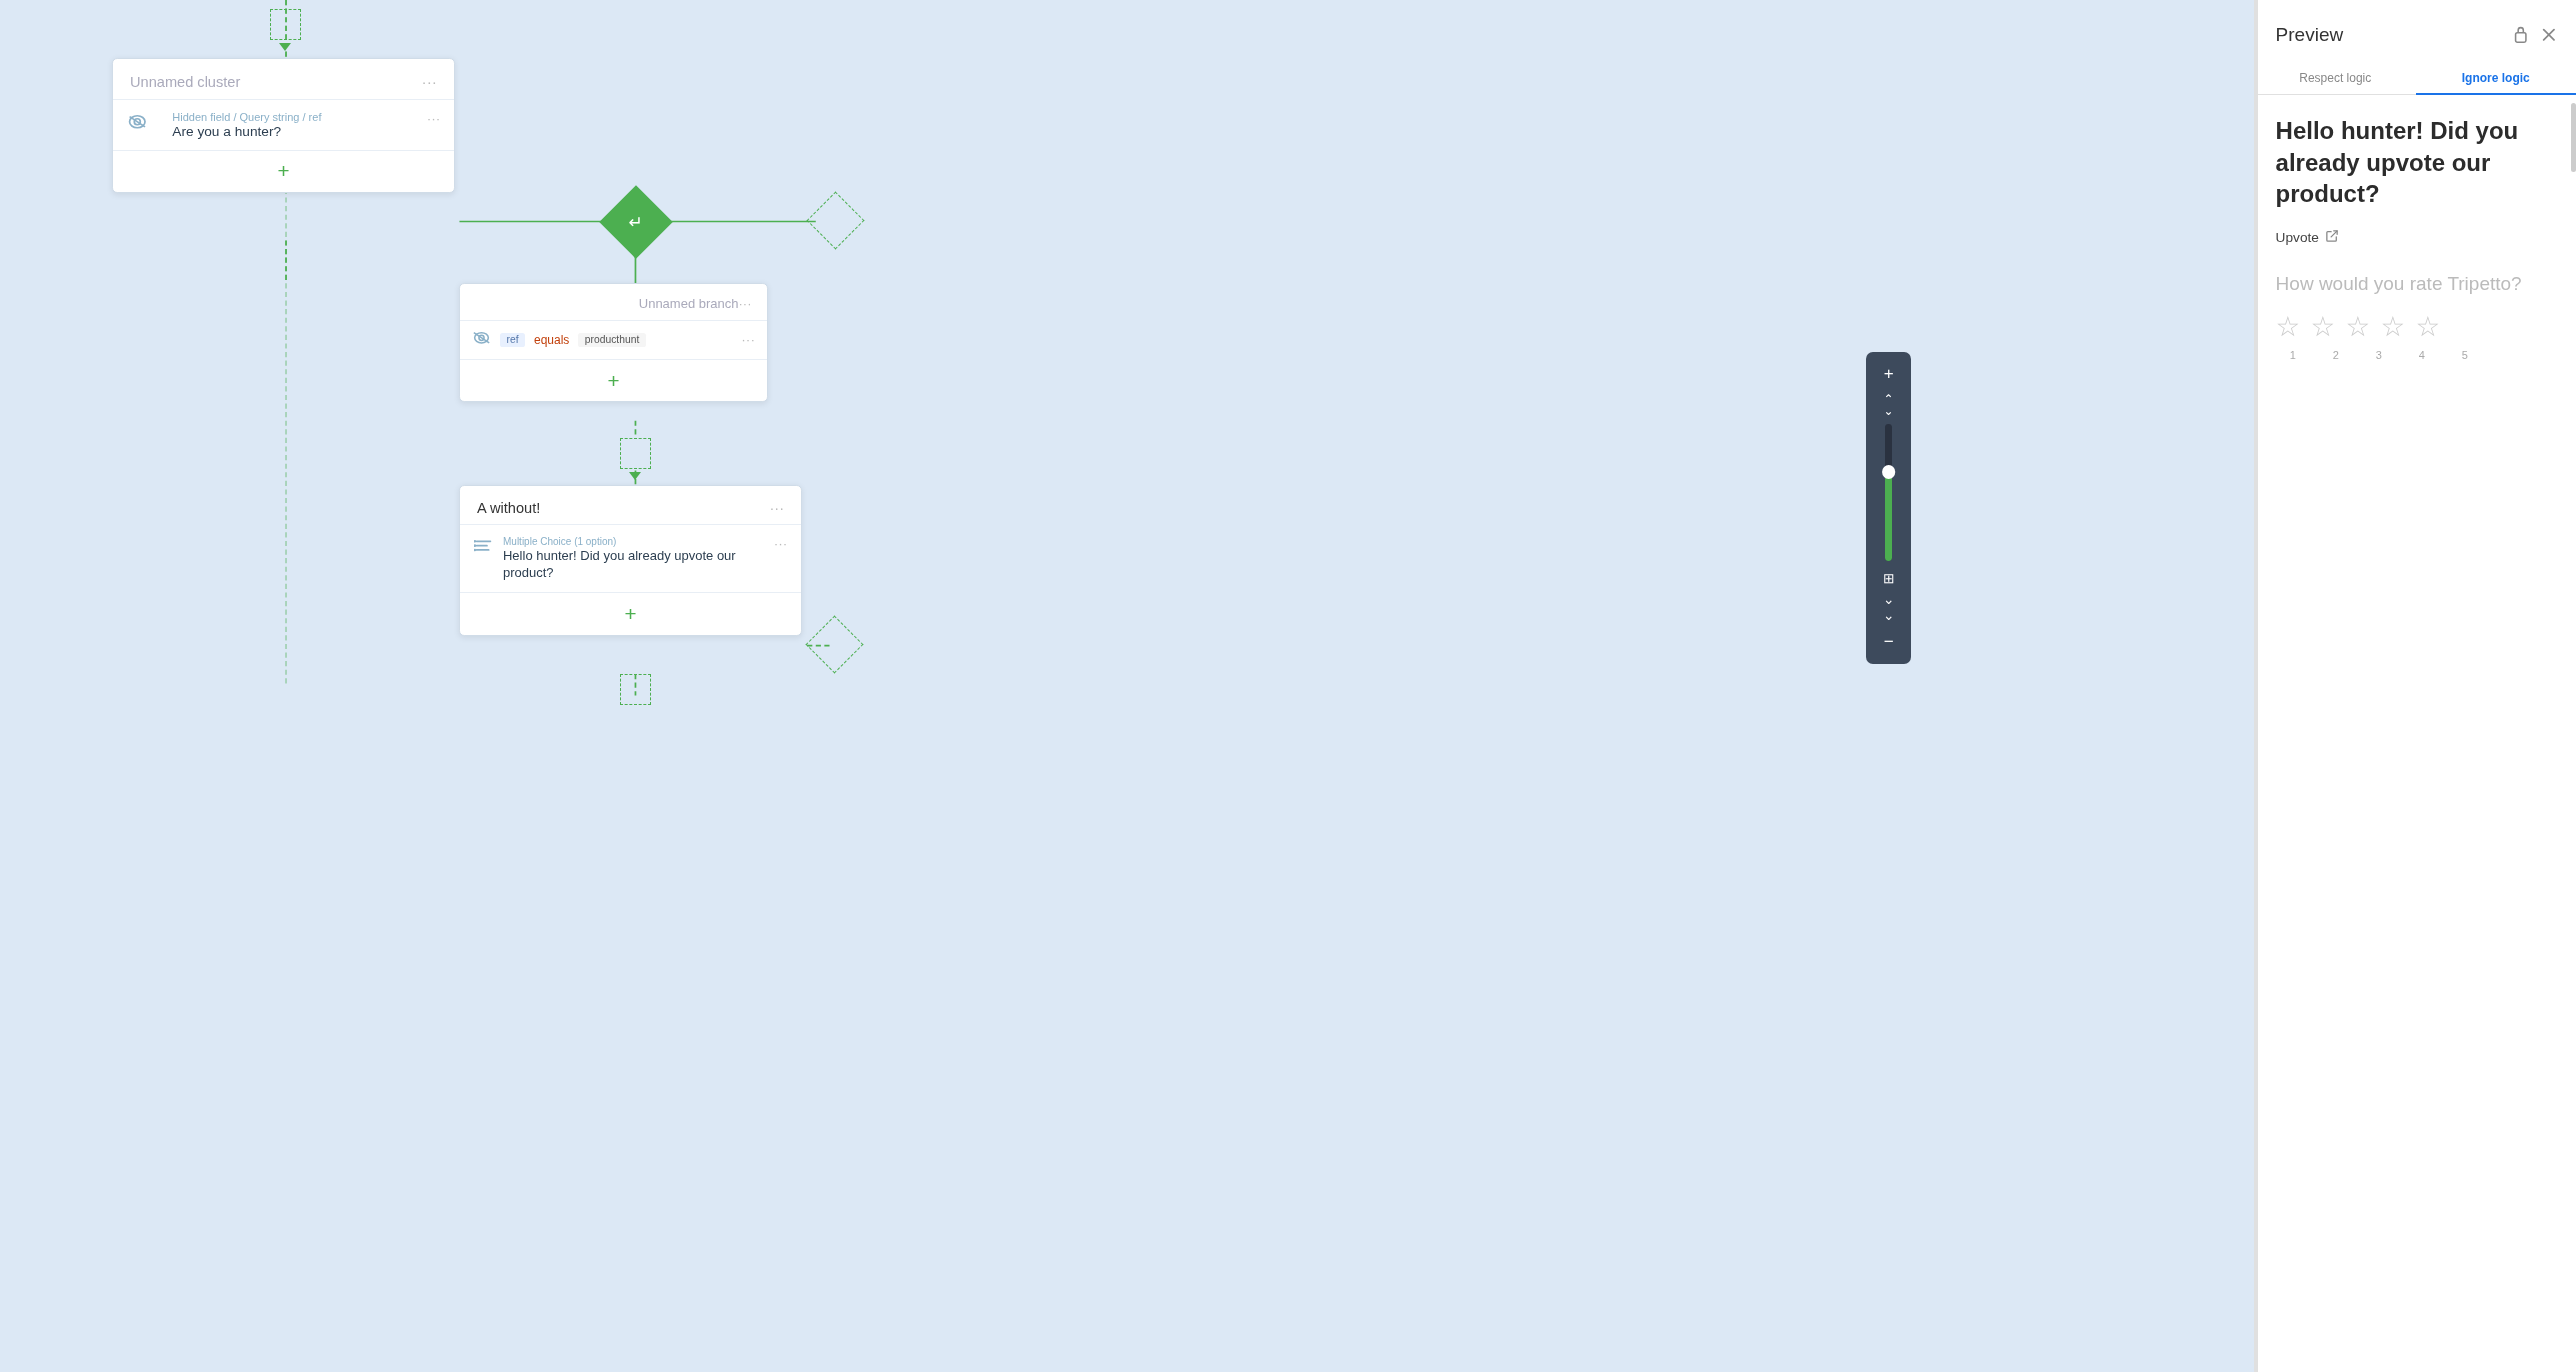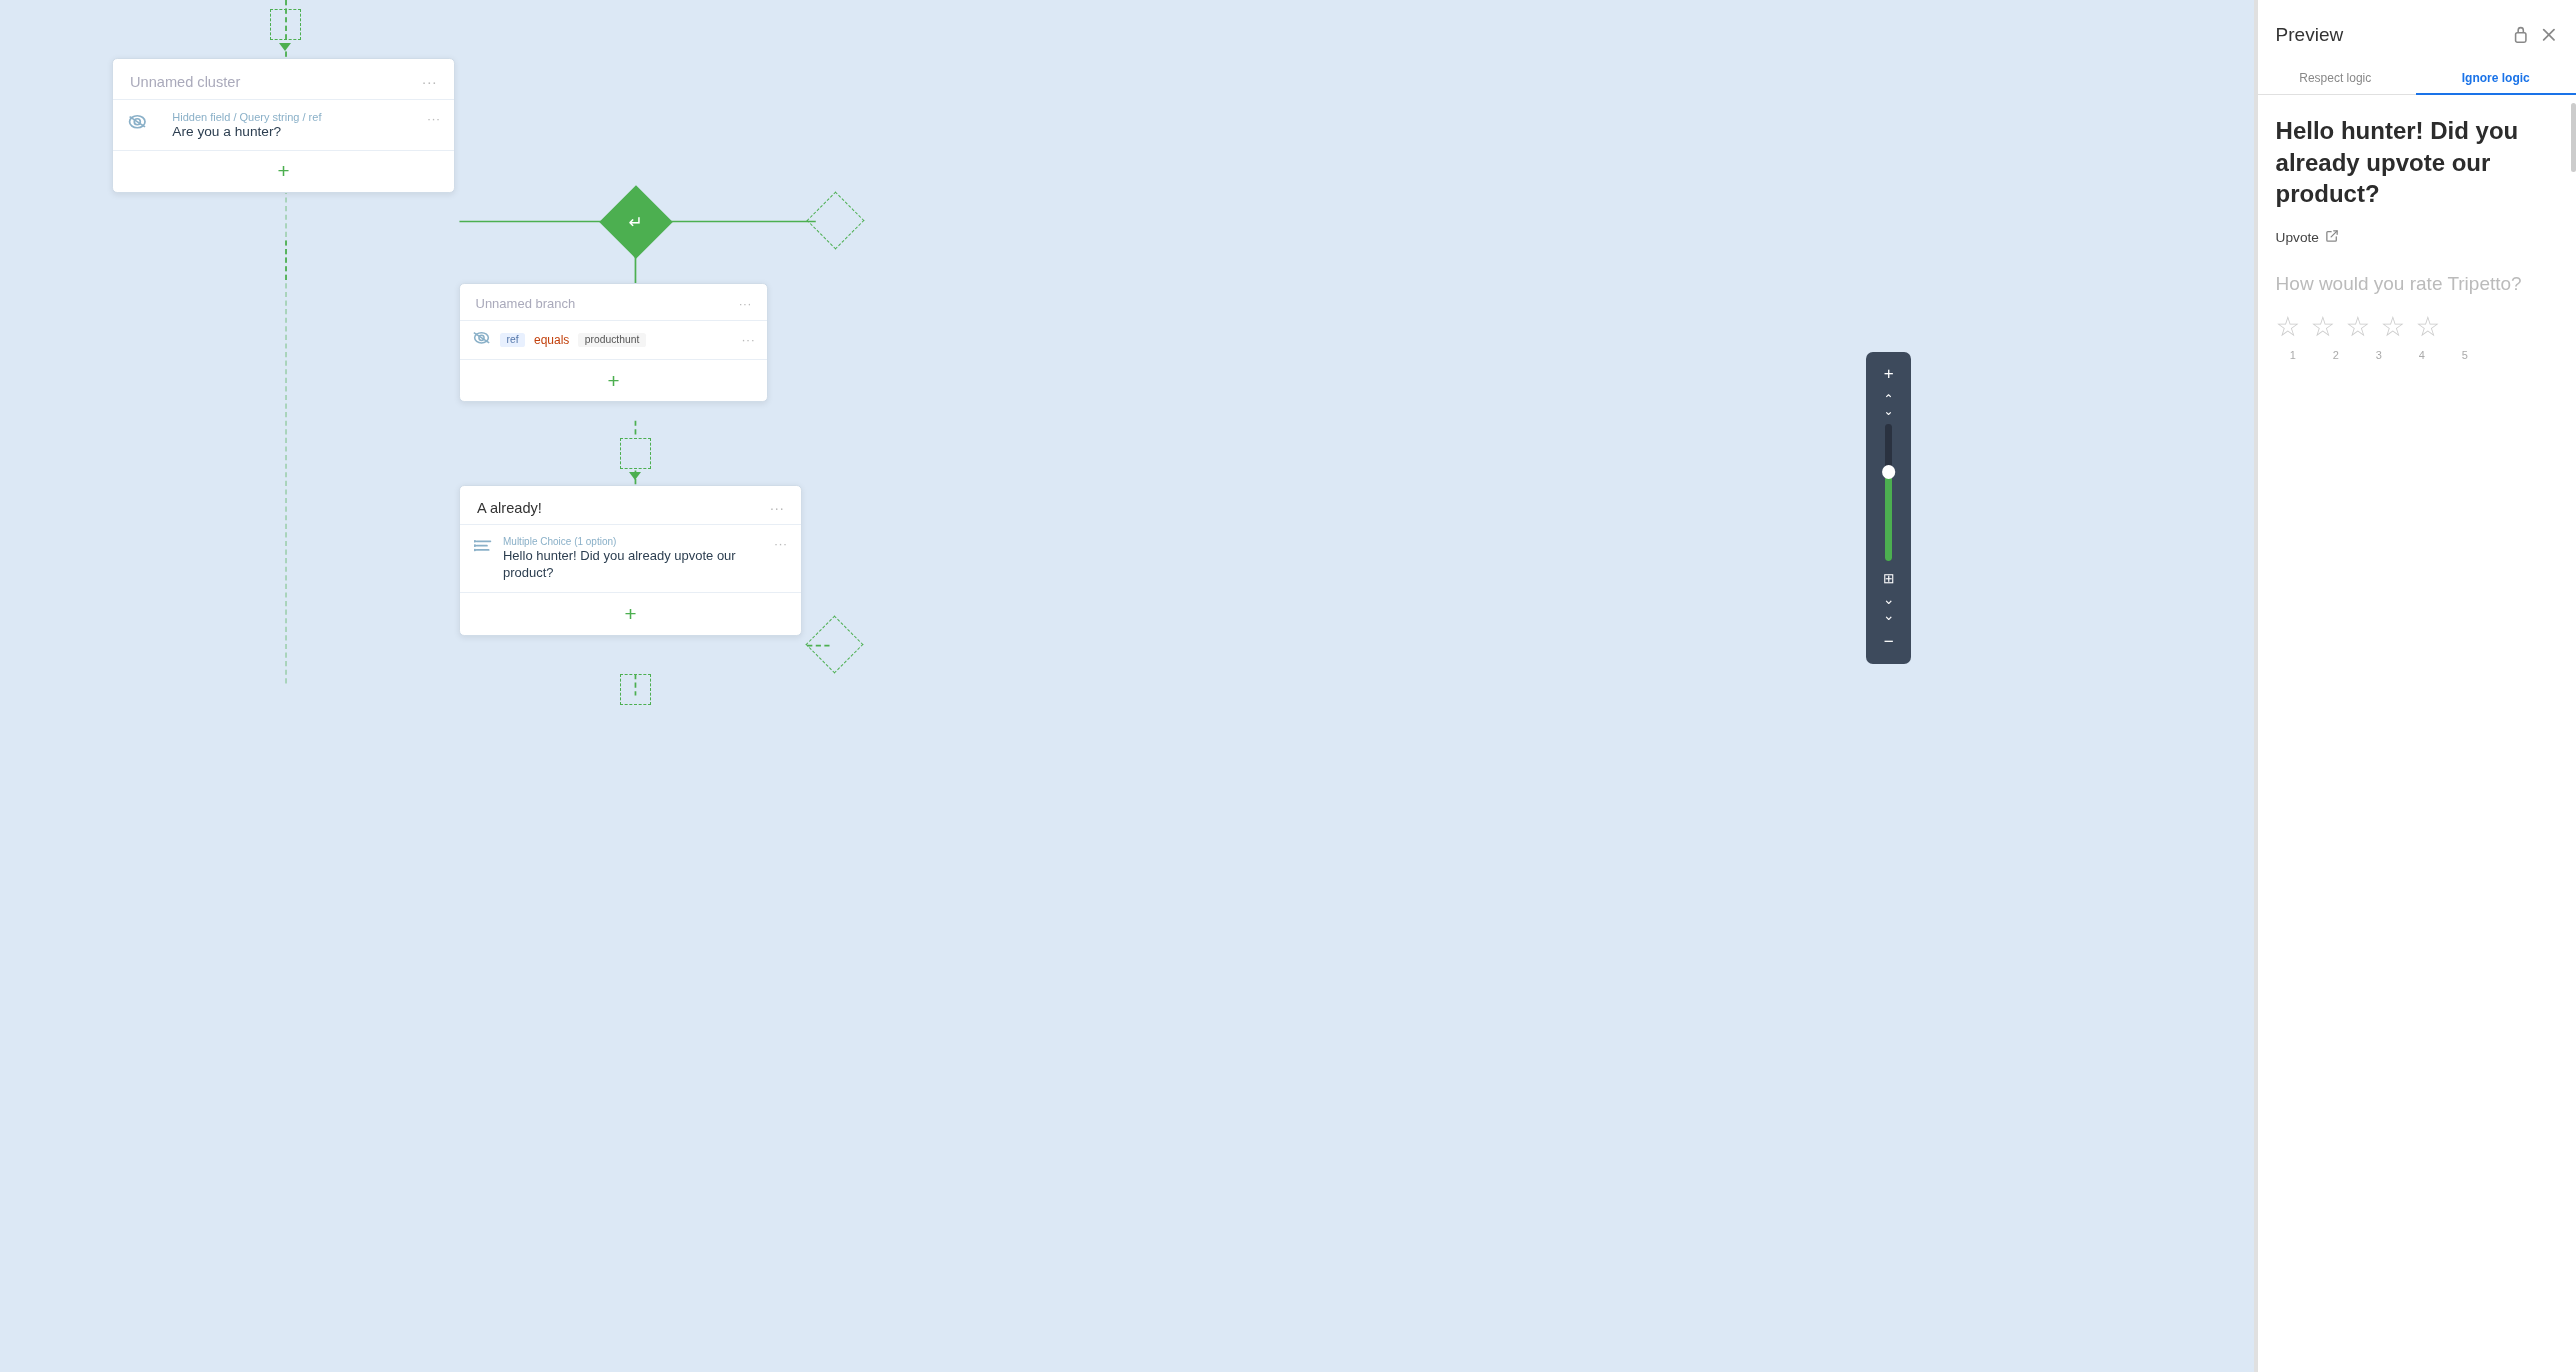--- a/index.html
+++ b/index.html
@@ -278,21 +278,21 @@
       background: #fff;
       border: 1.3px solid #d0dce8;
       border-radius: 5.2px;
       box-shadow: 0 1.7px 6.9px rgba(0,0,0,0.08);
     }
 
     .node-branch-header {
       padding: 12px 15.5px 8.6px 15.5px;
       display: flex;
       align-items: center;
-      justify-content: space-between;
+      justify-content: flex-end;
       color: #aab;
       font-size: 13px;
     }
 
     .node-branch-dots {
       color: #bbb;
       cursor: pointer;
     }
 
     .node-branch-item {
@@ -582,21 +582,21 @@
     </div>
     <div class="node-add-btn">+</div>
   </div>
 
   <div class="square-node" style="left: 620px; top: 438px;"></div>
 
   <div class="arrow-down" style="left: 629px; top: 472px;"></div>
 
   <div class="node-cluster" style="left: 459px; top: 485px; width: 343px;">
     <div class="node-cluster-header">
-      <span style="color:#333; font-weight:500;">A already!</span>
+      <span style="color:#333; font-weight:500;">A without!</span>
       <span class="section-dots">···</span>
     </div>
     <div class="mc-item">
       <div class="mc-icon">
         <svg width="19" height="19" viewBox="0 0 22 22" fill="none">
           <rect x="2" y="4" width="18" height="2" rx="1" fill="#8ab0c8"></rect>
           <rect x="2" y="9" width="14" height="2" rx="1" fill="#8ab0c8"></rect>
           <rect x="2" y="14" width="16" height="2" rx="1" fill="#8ab0c8"></rect>
           <circle cx="1" cy="5" r="1.5" fill="#8ab0c8"></circle>
           <circle cx="1" cy="10" r="1.5" fill="#8ab0c8"></circle>

